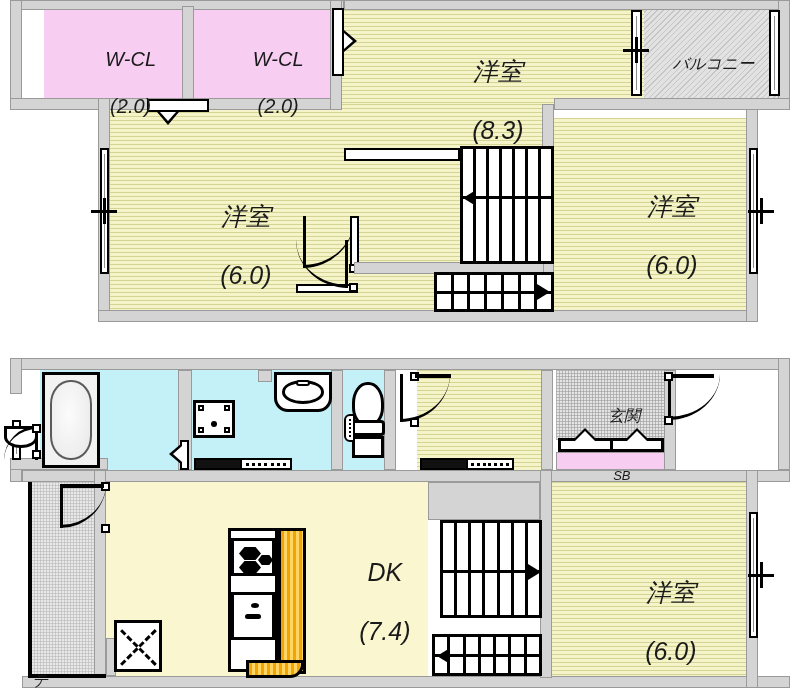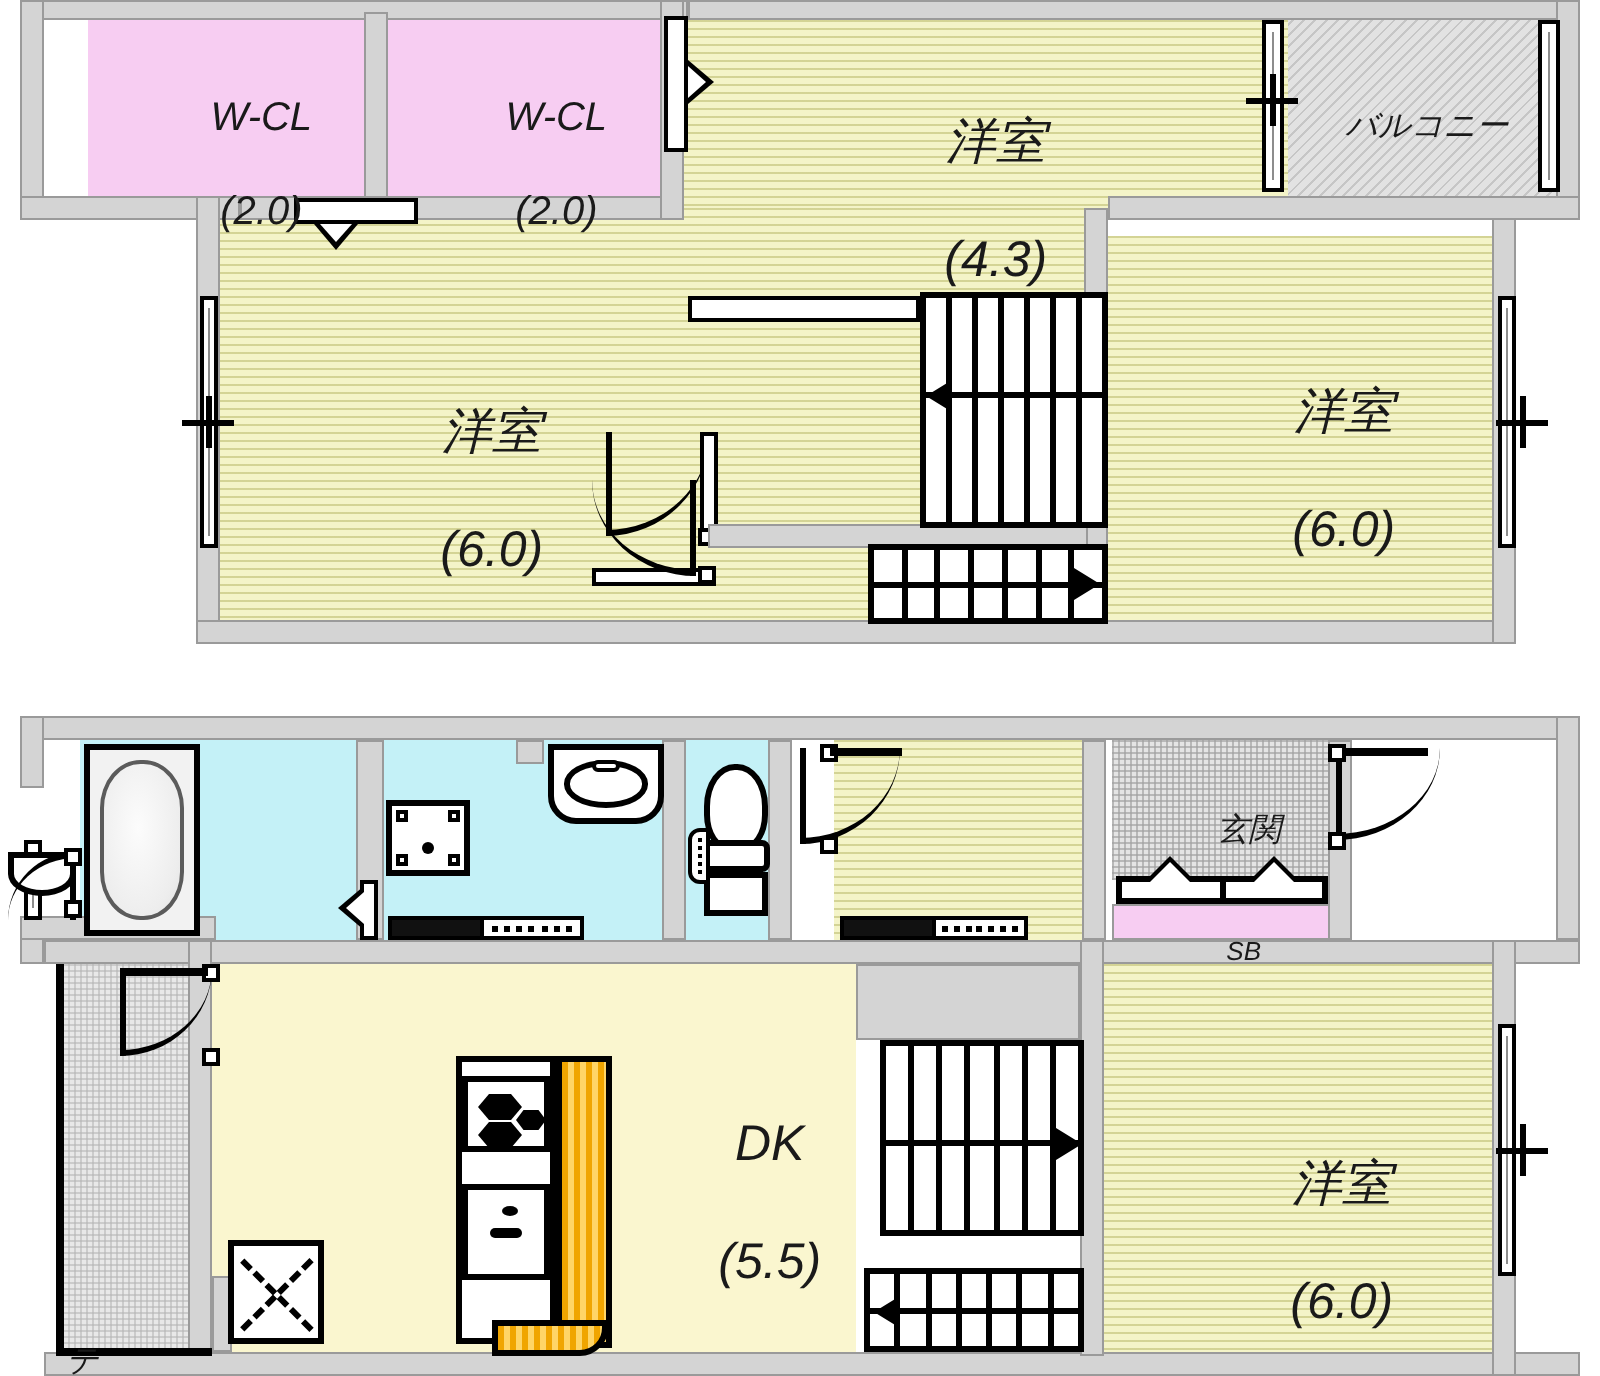--- a/index.html
+++ b/index.html
@@ -578,21 +578,21 @@
     <div class="label mid" style="left:44px; top:24px; width:140px;">
       <span>W-CL</span><br>
       <span>(2.0)</span>
     </div>
     <div class="label mid" style="left:193px; top:24px; width:137px;">
       <span>W-CL</span><br>
       <span>(2.0)</span>
     </div>
     <div class="label big" style="left:362px; top:27px; width:230px;">
       <span>洋室</span><br>
-      <span>(4.3)</span>
+      <span>(8.3)</span>
     </div>
     <div class="label big" style="left:112px; top:172px; width:226px;">
       <span>洋室</span><br>
       <span>(6.0)</span>
     </div>
     <div class="label big" style="left:556px; top:162px; width:190px;">
       <span>洋室</span><br>
       <span>(6.0)</span>
     </div>
     <div class="label small" style="left:646px; top:36px; width:140px; text-align:left;">
@@ -769,21 +769,21 @@
     <div class="arrow left" style="left:437px; top:648px;"></div>
 
     <div class="label small" style="left:556px; top:388px; width:110px;">
       <span>玄関</span>
     </div>
     <div class="label tiny" style="left:556px; top:453px; width:110px;">
       <span>SB</span>
     </div>
     <div class="label big" style="left:300px; top:528px; width:128px;">
       <span>DK</span><br>
-      <span>(5.5)</span>
+      <span>(7.4)</span>
     </div>
     <div class="label small vert" style="left:46px; top:562px; width:22px; height:90px;">
       <span>テラス</span>
     </div>
     <div class="label big" style="left:554px; top:548px; width:192px;">
       <span>洋室</span><br>
       <span>(6.0)</span>
     </div>
   </div>
 

